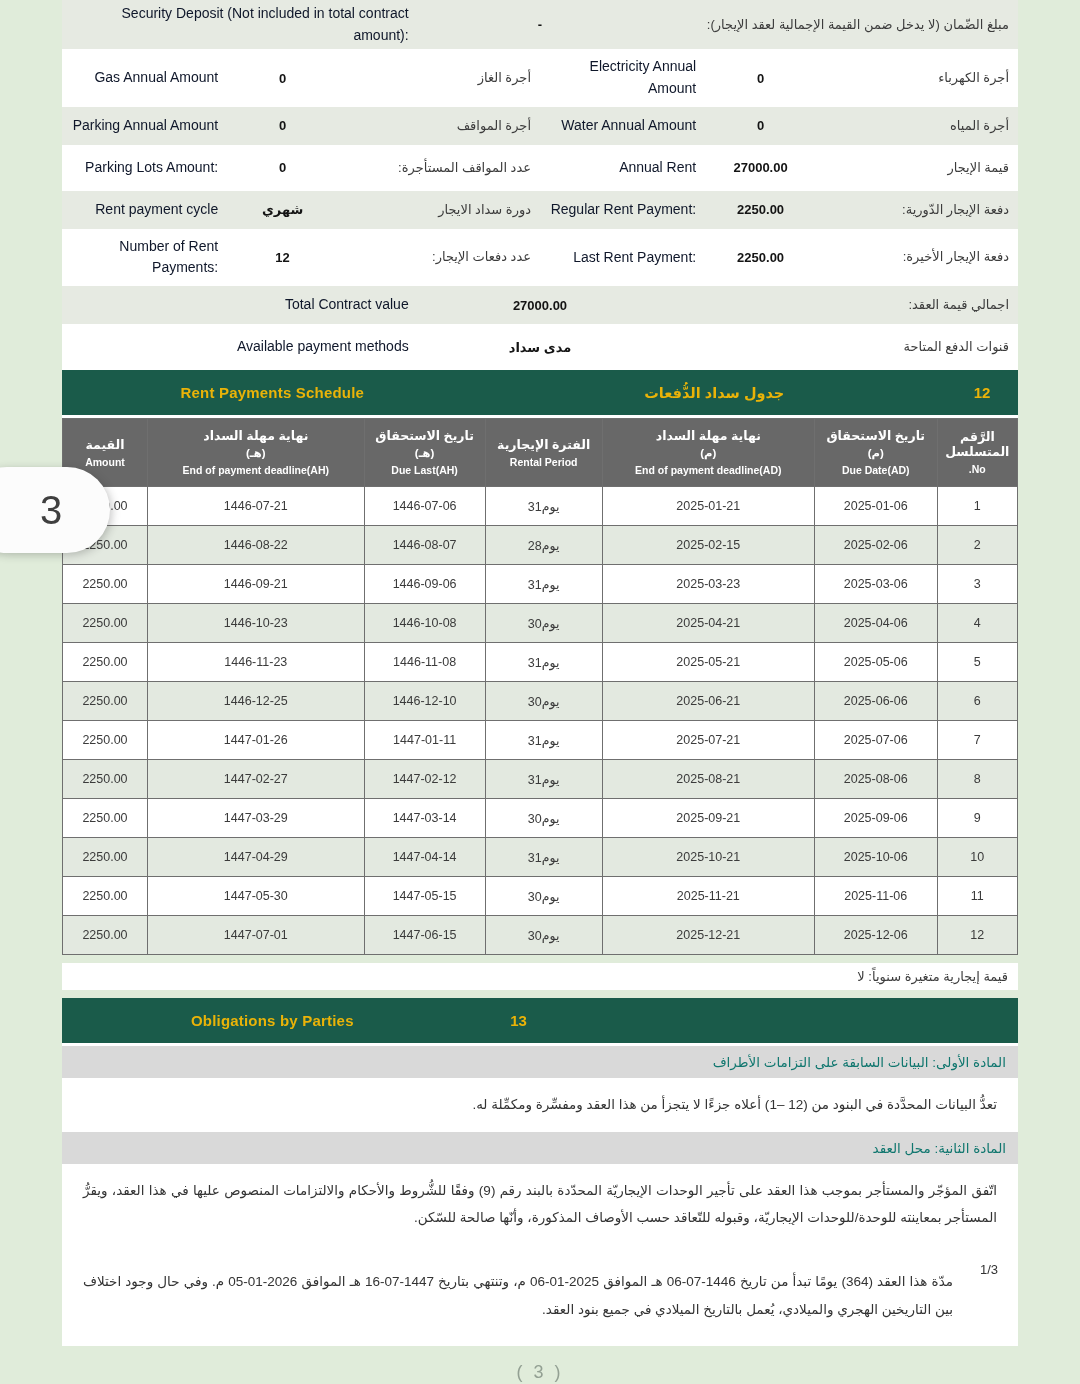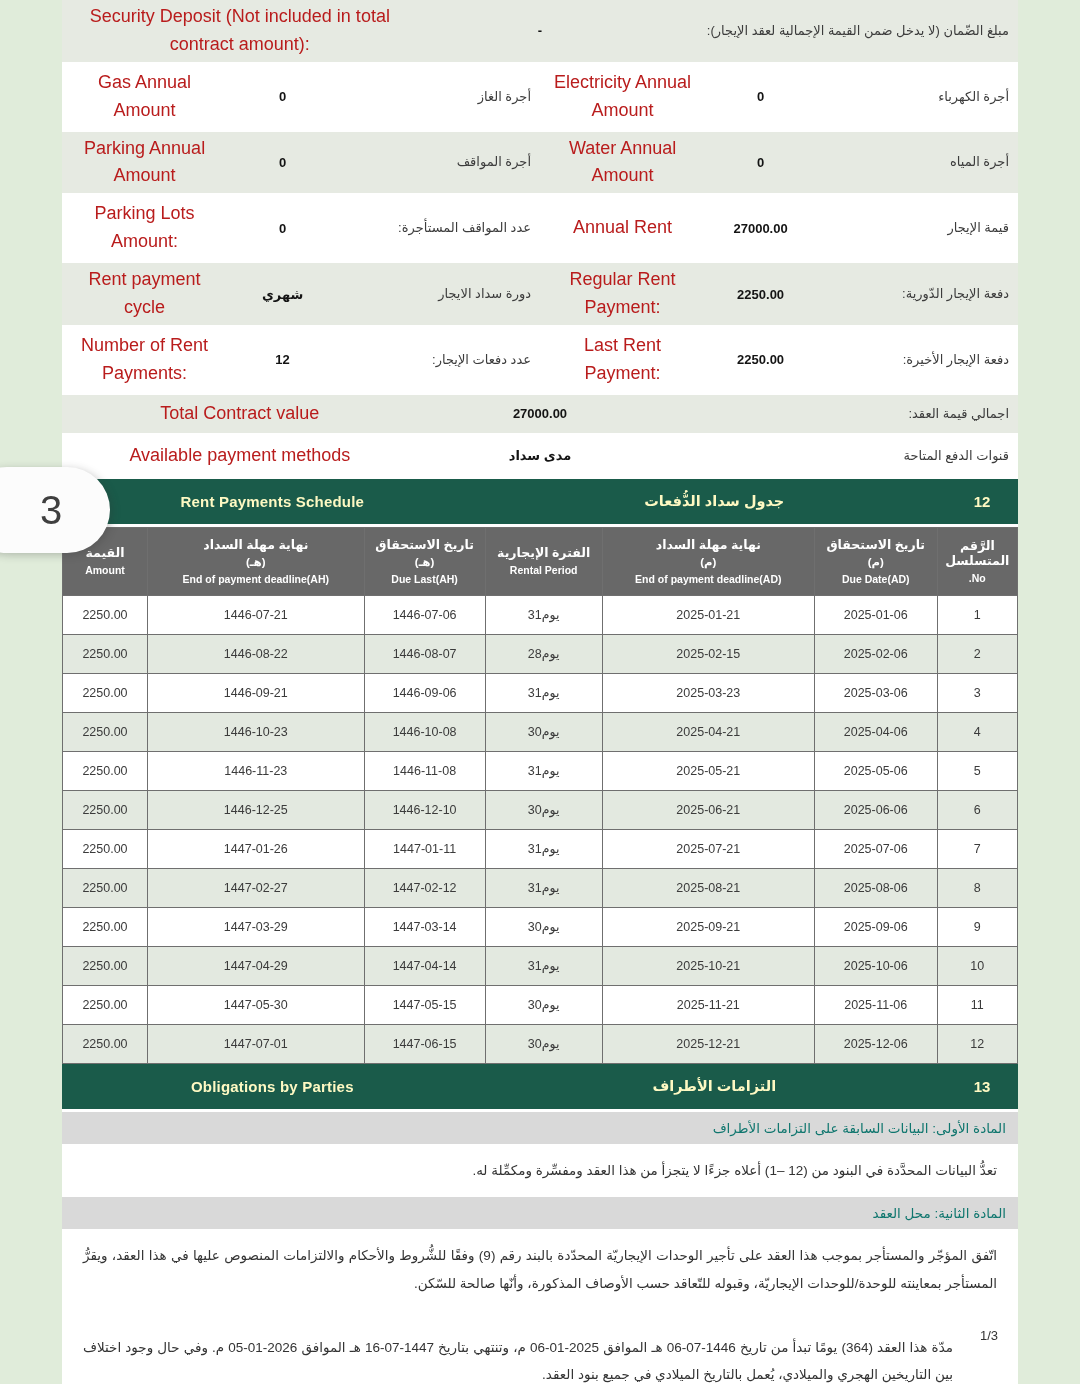--- a/index.html
+++ b/index.html
@@ -10,28 +10,28 @@
     color:#3c3c3c;
   }
   #page{position:relative;width:1080px;height:1384px;}
   .content{margin:0 62px;}
   .white-wrap{background:#ffffff;}
 
   
   .fin-row{display:flex;align-items:center;margin-bottom:4px;min-height:32px;padding:3px 0;background:#fff;}
   .fin-row.shaded{background:#e6eae2;}
   .half{flex:1;display:flex;align-items:center;padding:0 9px;}
-  .lab-en{width:32%;font-size:18px;line-height:1.55;color:#b91c1c;text-align:center;}
+  .lab-en{width:32%;font-size:14px;line-height:1.55;color:#0f172a;text-align:right;}
   .lab-ar{width:40%;font-size:13px;line-height:1.55;color:#3c3c3c;text-align:right;direction:rtl;}
   .val{flex:1;text-align:center;font-weight:bold;font-size:13px;color:#141414;direction:rtl;}
   .fin-row.full .lab-en{width:36%;}
   .fin-row.full .lab-ar{width:36%;}
 
   
-  .sec-header{background:#1a5b4a;color:#fef9c3;height:45px;display:flex;align-items:center;font-weight:bold;margin-bottom:3px;}
+  .sec-header{background:#1a5b4a;color:#eab308;height:45px;display:flex;align-items:center;font-weight:bold;margin-bottom:3px;}
   .sh-en{width:44%;text-align:center;font-size:15px;letter-spacing:.2px;}
   .sh-ar{flex:1;text-align:center;font-size:14.5px;direction:rtl;}
   .sh-num{width:72px;text-align:center;font-size:15px;}
 
   
   #pay-table{width:100%;border-collapse:collapse;table-layout:fixed;}
   #pay-table th,#pay-table td{border:1px solid #6f6f6f;}
   #pay-table thead th{background:#686868;color:#fff;padding:9px 2px 10px;vertical-align:middle;}
   .h-ar{font-size:12.5px;font-weight:bold;direction:rtl;}
   .h-mk{font-size:11.5px;font-weight:bold;margin:3px 0;direction:rtl;}
@@ -304,25 +304,25 @@
               <td dir="ltr">1447-06-15</td>
               <td dir="ltr">30يوم</td>
               <td dir="ltr">2025-12-21</td>
               <td dir="ltr">2025-12-06</td>
               <td dir="ltr">12</td>
             </tr>
           </tbody>
       </table>
     </section>
 
+    <div class="note-row">قيمة إيجارية متغيرة سنوياً: لا</div>
 
     <section class="white-wrap">
       <div class="sec-header">
         <span class="sh-en">Obligations by Parties</span>
-        <span class="sh-ar">التزامات الأطراف</span>
         <span class="sh-num">13</span>
       </div>
 
       <div class="bar">المادة الأولى: البيانات السابقة على التزامات الأطراف</div>
       <p class="para">تعدُّ البيانات المحدَّدة في البنود من (⁦1– 12⁩) أعلاه جزءًا لا يتجزأ من هذا العقد ومفسِّرة ومكمِّلة له.</p>
 
       <div class="bar">المادة الثانية: محل العقد</div>
       <p class="para just">اتّفق المؤجّر والمستأجر بموجب هذا العقد على تأجير الوحدات الإيجاريّة المحدّدة بالبند رقم (9) وفقًا للشُّروط والأحكام والالتزامات المنصوص عليها في هذا العقد، ويقرُّ المستأجر بمعاينته للوحدة/للوحدات الإيجاريّة، وقبوله للتّعاقد حسب الأوصاف المذكورة، وأنّها صالحة للسّكن.</p>
 
       <div class="item-row">

